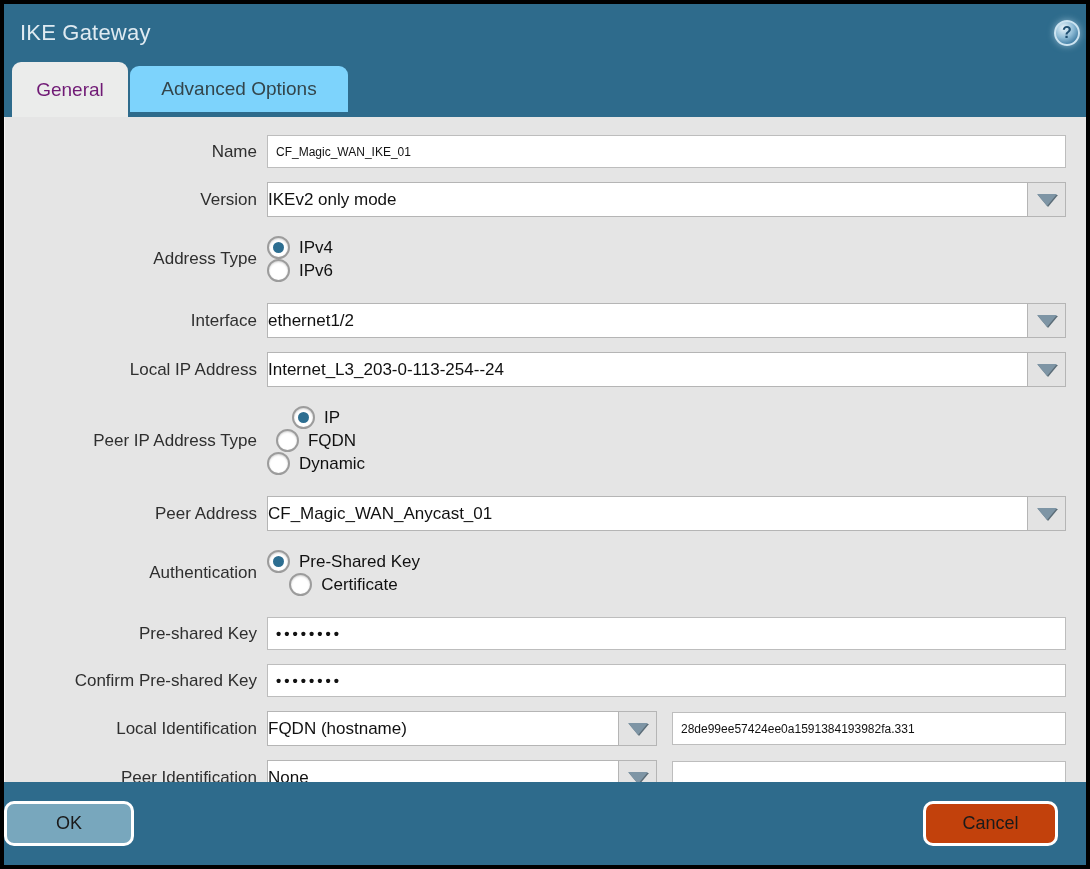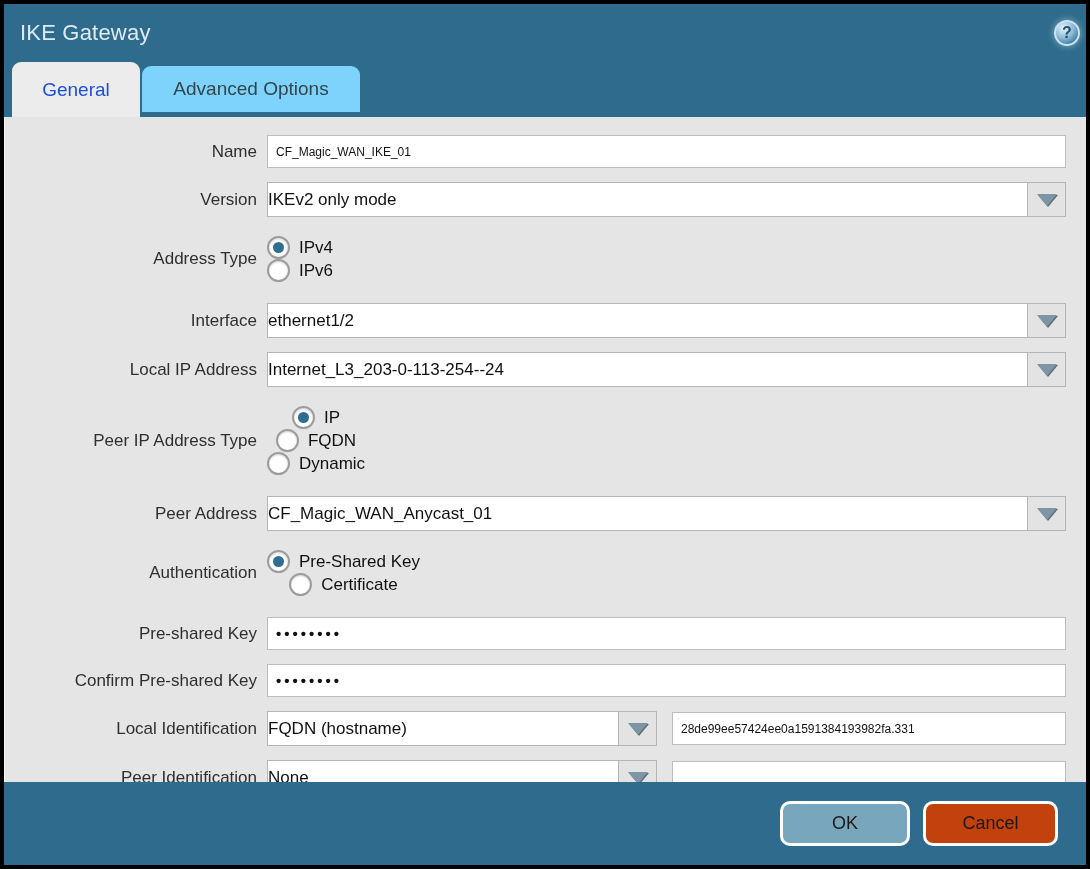--- a/index.html
+++ b/index.html
@@ -52,23 +52,23 @@
     padding-left: 8px;
   }
   .tab {
     border-radius: 9px 9px 0 0;
     font-size: 19px;
     display: flex; align-items: center; justify-content: center;
     cursor: pointer;
   }
   .tab.active {
     background: #ebeceb;
-    color: #1d4ed8;
+    color: #701a75;
     height: 55px;
-    width: 128px;
+    width: 116px;
     margin-right: 2px;
   }
   .tab.inactive {
     background: #7dd3fc;
     color: #33454b;
     height: 46px;
     width: 218px;
     margin-bottom: 5px;
   }
 
@@ -164,21 +164,21 @@
     border-radius: 50%;
     background: #2d6e91;
   }
   .radio-label { font-size: 17px; color: #111; }
 
   
   .footer {
     flex: 1;
     display: flex;
     align-items: center;
-    justify-content: flex-end;
+    justify-content: space-between;
     padding-right: 28px;
     gap: 13px;
   }
   .btn {
     height: 45px;
     border-radius: 10px;
     border: 3px solid #fff;
     font-family: "Liberation Sans", "DejaVu Sans", sans-serif;
     font-size: 18px;
     color: #1a1a1a;

